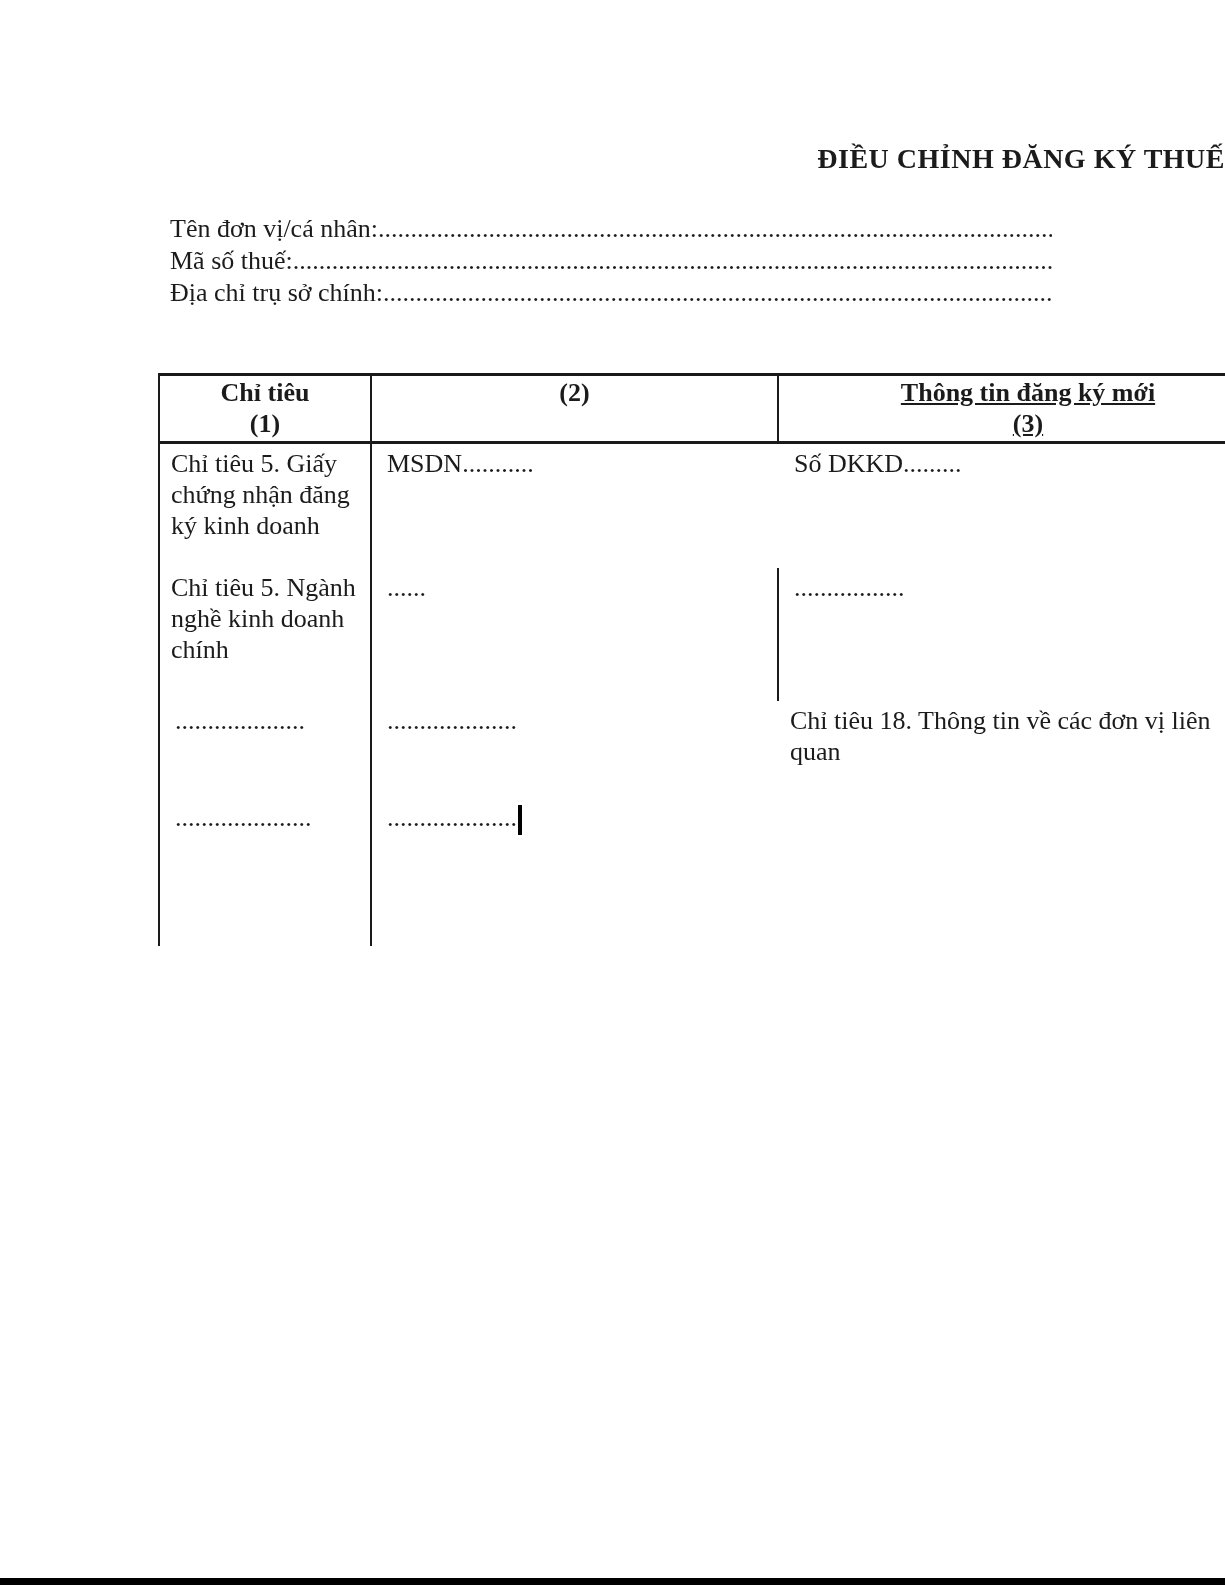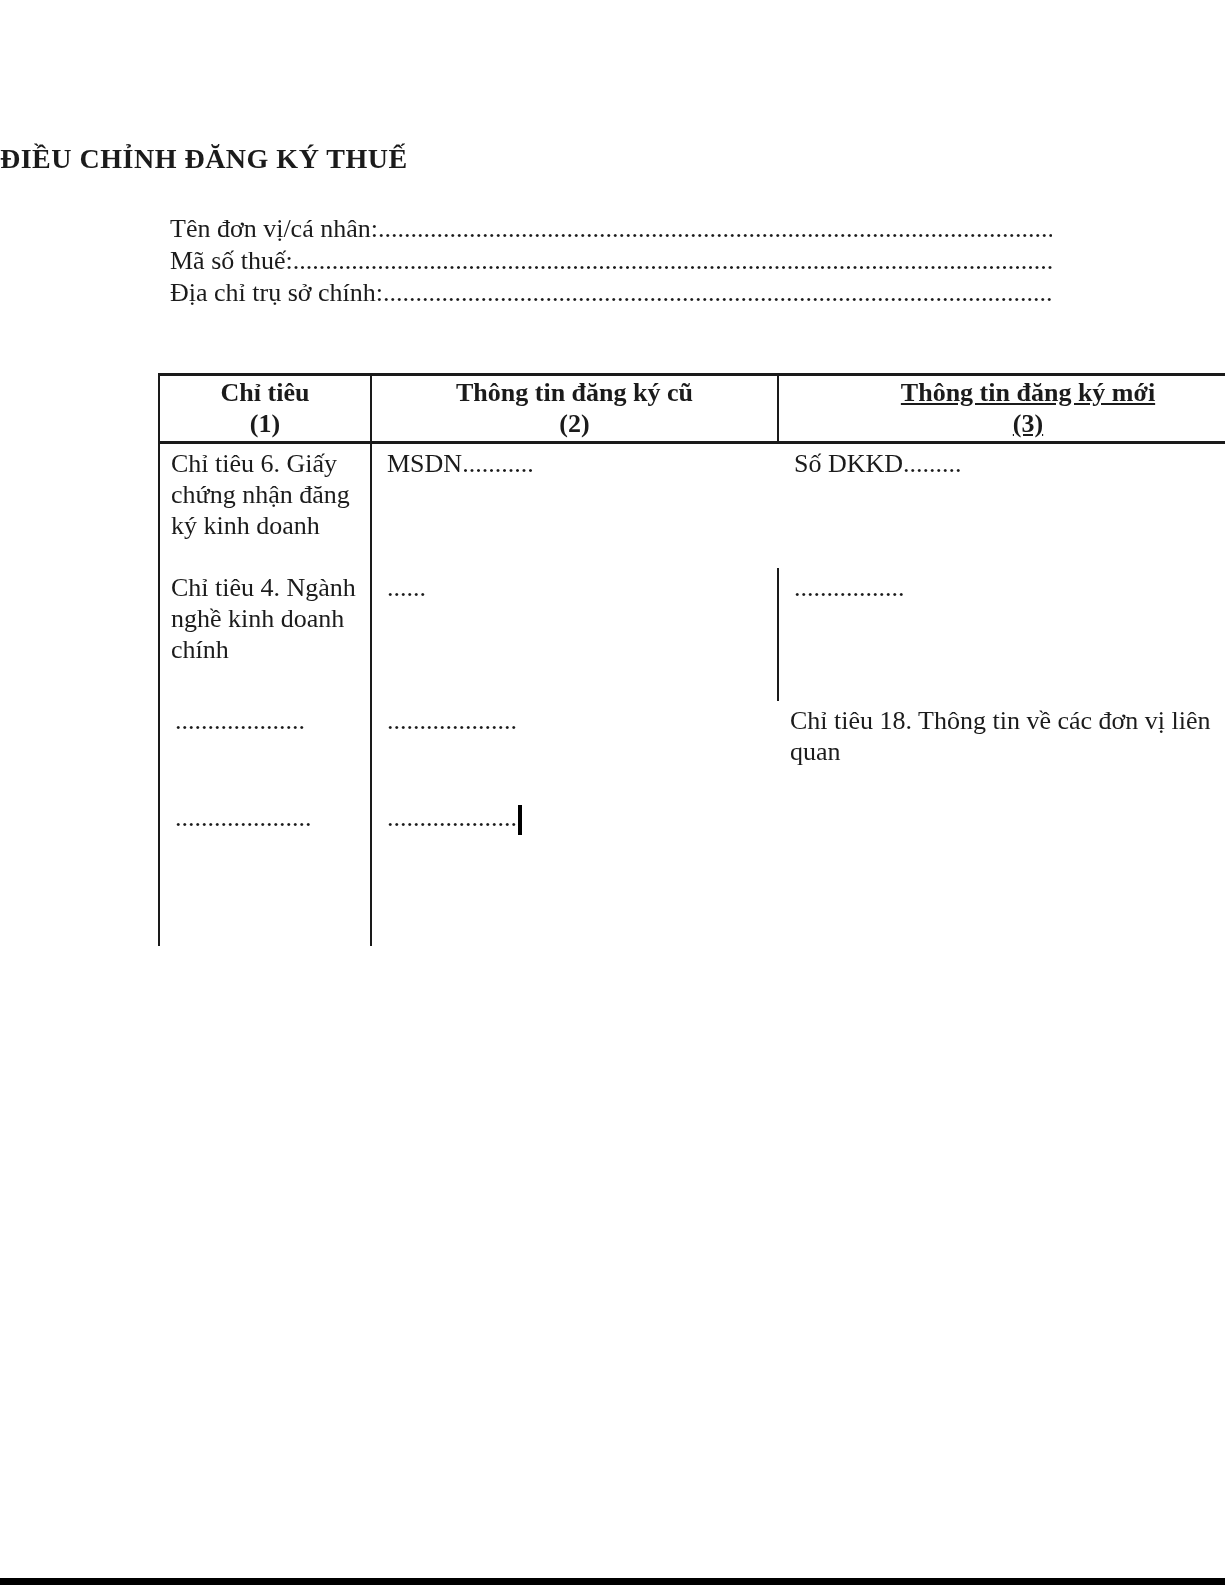--- a/index.html
+++ b/index.html
@@ -13,21 +13,21 @@
     position: relative;
     font-family: "Liberation Serif", serif;
     color: #1b1b1b;
     overflow: hidden;
   }
   .doc-title {
     position: absolute;
     top: 143px;
     left: 0;
     width: 1225px;
-    text-align: left;
+    text-align: right;
     font-weight: bold;
     font-size: 28px;
     letter-spacing: 0.5px;
   }
   .intro {
     position: absolute;
     top: 213px;
     left: 170px;
     width: 882px;
     font-size: 26px;
@@ -109,36 +109,35 @@
   <div class="intro-line">Địa chỉ trụ sở chính:..................................................................................................................</div>
 </div>
 
 <div class="tbl">
   <div class="tbl-head">
     <div class="hc">
       <div>Chỉ tiêu</div>
       <div>(1)</div>
     </div>
     <div class="hc">
-      <div>Thông tin đăng ký cũ</div>
       <div>(2)</div>
     </div>
     <div class="hc">
       <div>Thông tin đăng ký mới</div>
       <div>(3)</div>
     </div>
   </div>
 
   <div class="tbl-body">
 
-    <div class="cell c1">Chỉ tiêu 6. Giấy chứng nhận đăng ký kinh doanh</div>
+    <div class="cell c1">Chỉ tiêu 5. Giấy chứng nhận đăng ký kinh doanh</div>
     <div class="cell c3">MSDN...........</div>
     <div class="cell c2">Số DKKD.........</div>
 
-    <div class="cell c1">Chỉ tiêu 4. Ngành nghề kinh doanh chính</div>
+    <div class="cell c1">Chỉ tiêu 5. Ngành nghề kinh doanh chính</div>
     <div class="cell c2">......</div>
     <div class="cell c3">.................</div>
 
     <div class="cell c2">....................</div>
     <div class="cell c3">....................</div>
 
     <div class="cell c1">Chỉ tiêu 18. Thông tin về các đơn vị liên quan</div>
     <div class="cell c2">.....................</div>
     <div class="cell c3">
       <span>....................</span><span class="caret"></span>

